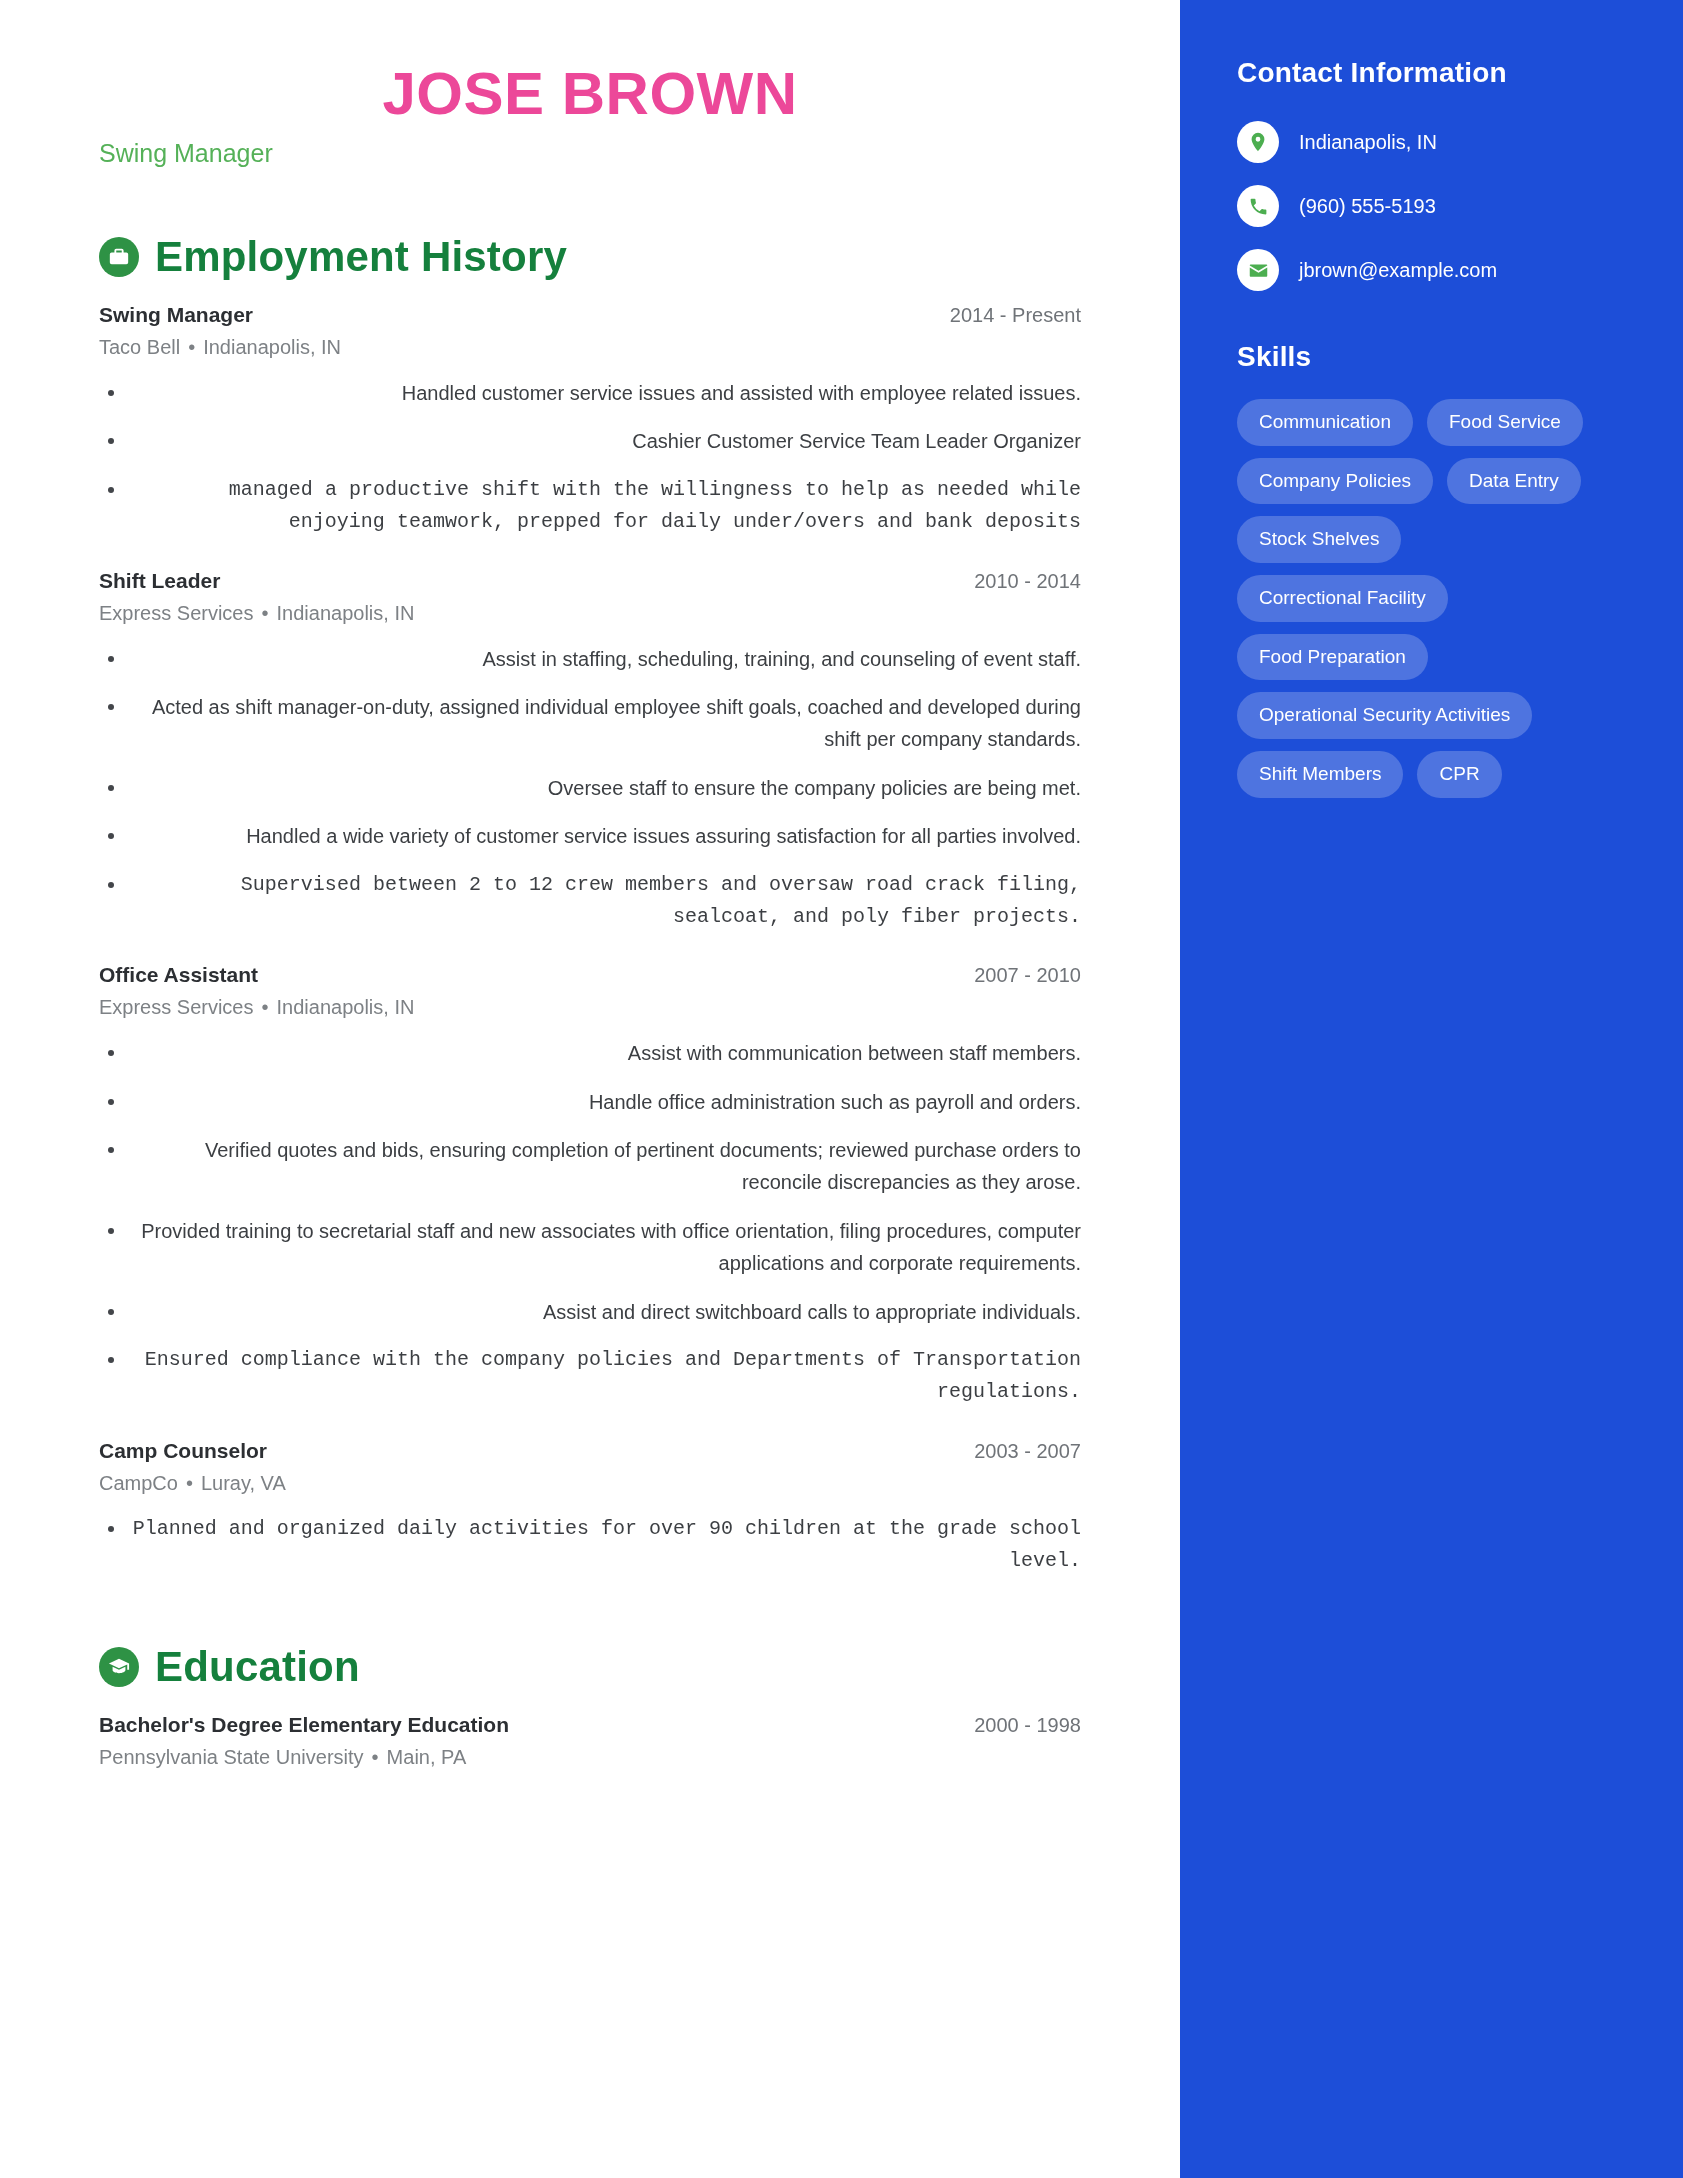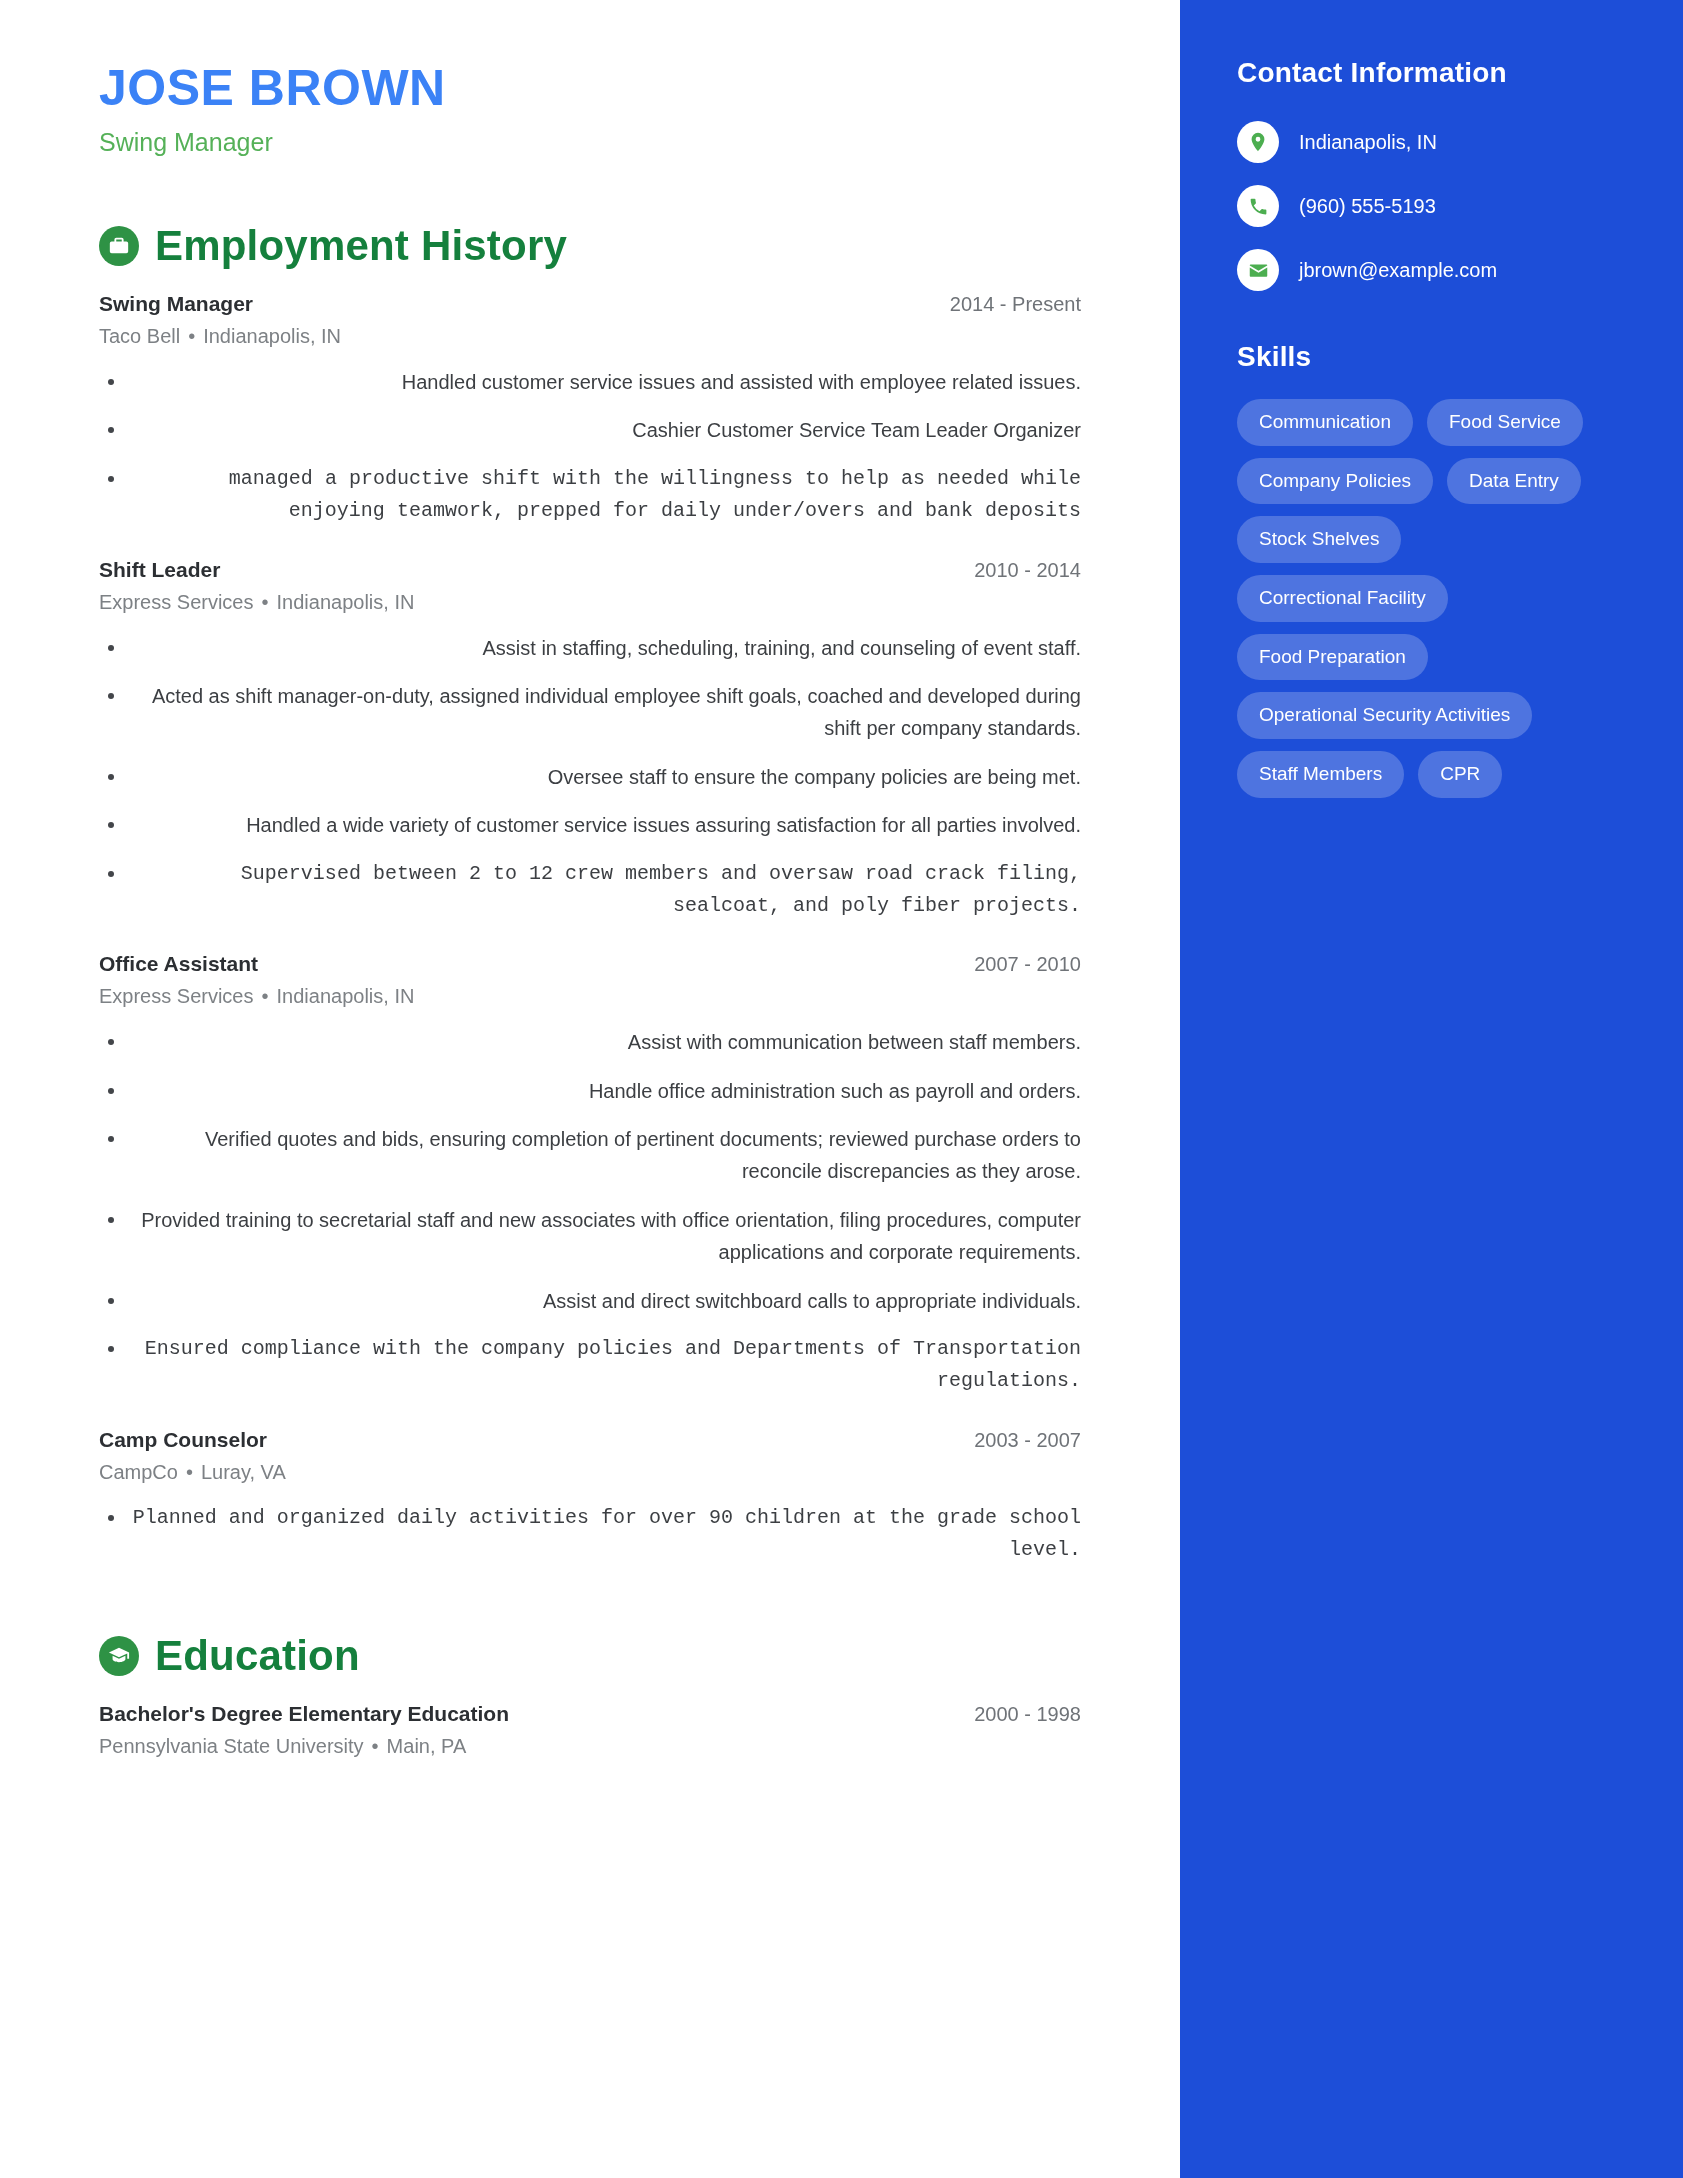--- a/index.html
+++ b/index.html
@@ -21,25 +21,26 @@
   }
 
   
   .main-col {
     width: 1180px;
     padding: 61px 99px 0 99px;
     background: #ffffff;
   }
 
   .name {
-    font-size: 50px;
+    font-size: 60px;
     font-weight: 700;
     letter-spacing: 0.5px;
-    color: #3b82f6;
+    color: #ec4899;
     line-height: 1.1;
+    text-align: center;
   }
 
   .job-title-sub {
     font-size: 25px;
     color: #55b158;
     margin-top: 12px;
     font-weight: 400;
   }
 
   
@@ -340,20 +341,20 @@
 
     <div class="skill-pills">
       <span class="pill">Communication</span>
       <span class="pill">Food Service</span>
       <span class="pill">Company Policies</span>
       <span class="pill">Data Entry</span>
       <span class="pill">Stock Shelves</span>
       <span class="pill">Correctional Facility</span>
       <span class="pill">Food Preparation</span>
       <span class="pill">Operational Security Activities</span>
-      <span class="pill">Staff Members</span>
+      <span class="pill">Shift Members</span>
       <span class="pill">CPR</span>
     </div>
 
   </div>
 
 </div>
 
 
 </body></html>

